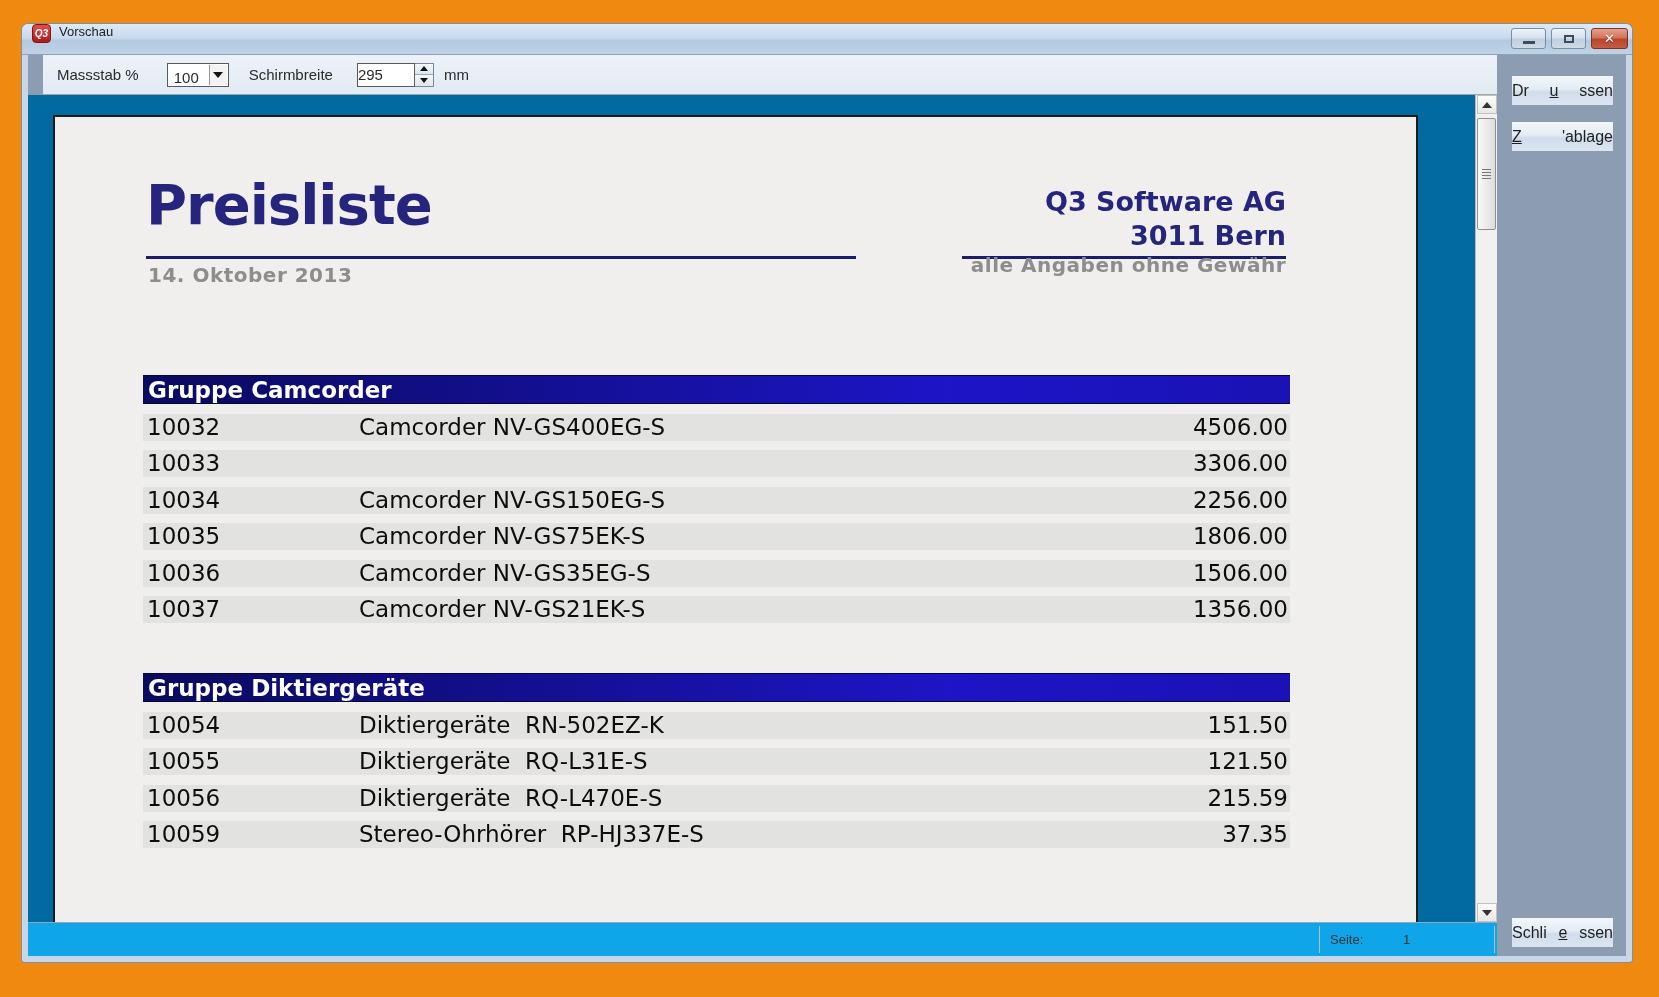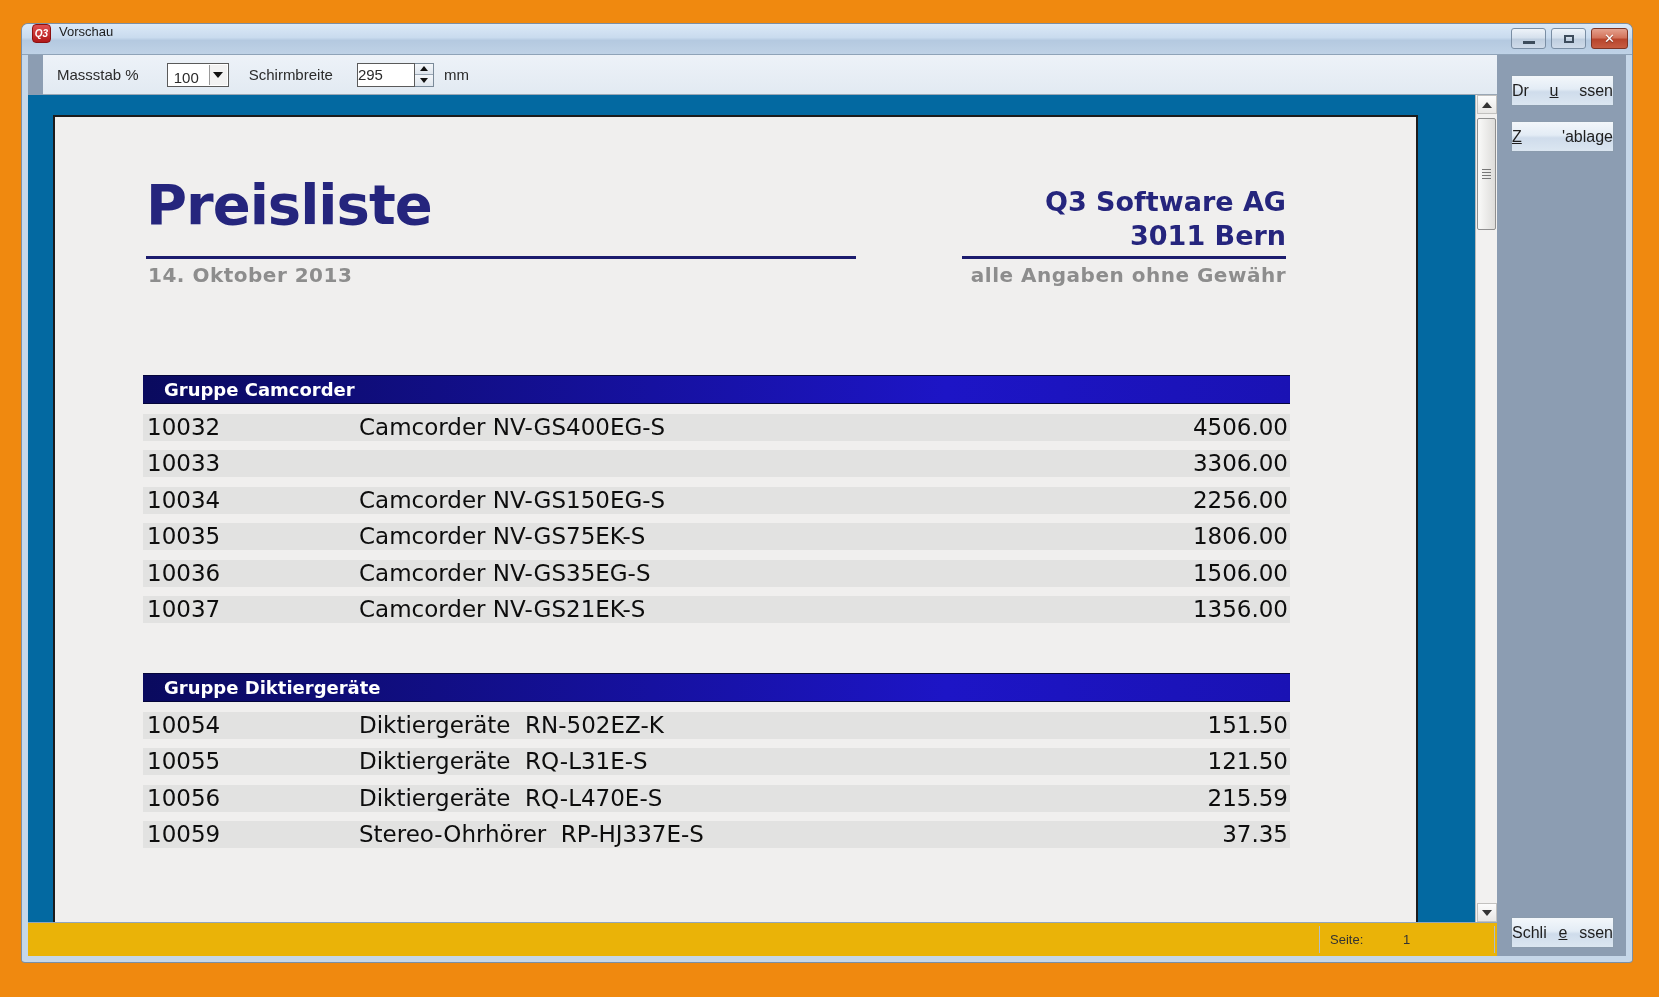--- a/index.html
+++ b/index.html
@@ -110,21 +110,21 @@
     border:1px solid #8b9cae;
     display:flex; align-items:center; justify-content:space-between;
     font-size:16px; color:#1e1e1e;
   }
   .panel-btn .key { text-decoration:underline; }
   .btn-print { top:20px; }
   .btn-clip { top:66px; }
   .btn-close-app { bottom:8px; }
   .statusbar {
     position:absolute; left:0; bottom:0; width:1469px; height:34px;
-    background:#eab308; border-top:1px solid #93a6ba;
+    background:#0ea5e9; border-top:1px solid #93a6ba;
     font-size:13px; color:#333;
   }
   .sb-divider { position:absolute; top:3px; bottom:3px; width:1px; background:#b0bfcc; }
   .sb-d1 { left:1291px; }
   .sb-d2 { right:2px; }
   .page-label { position:absolute; left:1302px; top:9px; }
   .page-value { position:absolute; left:1375px; top:9px; }
   
   .page {
     position:absolute; left:25px; top:20px; width:1365px; height:1200px;
@@ -134,28 +134,28 @@
   }
   .doc-title {
     position:absolute; left:91px; top:55px;
     font-size:56px; font-weight:bold; color:#25257d; letter-spacing:-1px;
   }
   .company-block { position:absolute; right:130px; top:68px; text-align:right; color:#25257d; font-weight:bold; font-size:27px; line-height:34px; }
   .rule { position:absolute; top:139px; height:3px; background:#1c1c6e; }
   .rule-left { left:91px; width:710px; }
   .rule-right { right:130px; width:324px; }
   .doc-date { position:absolute; left:93px; top:146px; font-size:20px; font-weight:bold; color:#8d8d8d; letter-spacing:0.5px; }
-  .doc-disclaimer { position:absolute; right:130px; top:146px; font-size:20px; font-weight:bold; color:#8d8d8d; letter-spacing:0.5px; }
+  .doc-disclaimer { position:absolute; right:130px; top:136px; font-size:20px; font-weight:bold; color:#8d8d8d; letter-spacing:0.5px; }
   .doc-body { position:absolute; left:88px; top:258px; width:1147px; }
   .group { margin-bottom:50px; }
   .group-header {
     height:29px; line-height:28px;
     background:linear-gradient(90deg,#0a0a5e 0%, #1d15c6 70%, #1a12b4 100%);
-    color:#ffffff; font-weight:bold; font-size:18px;
-    padding-left:21px; margin-bottom:4px;
+    color:#ffffff; font-weight:bold; font-size:23px;
+    padding-left:5px; margin-bottom:4px;
     border-top:1px solid #05053a; border-bottom:1px solid #05053a;
   }
   .prow { position:relative; height:27px; line-height:27px; background:#e2e2e1; margin-top:9.5px; font-size:23px; color:#0d0d0d; }
   .cell-id { position:absolute; left:4px; }
   .cell-desc { position:absolute; left:216px; white-space:pre; }
   .cell-price { position:absolute; right:2px; }
 </style>
 </head>
 <body>
 

